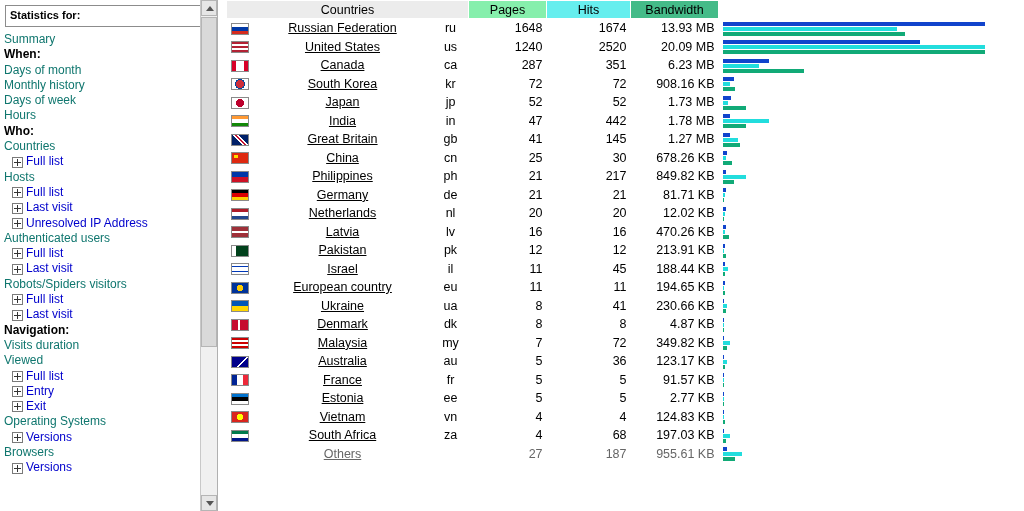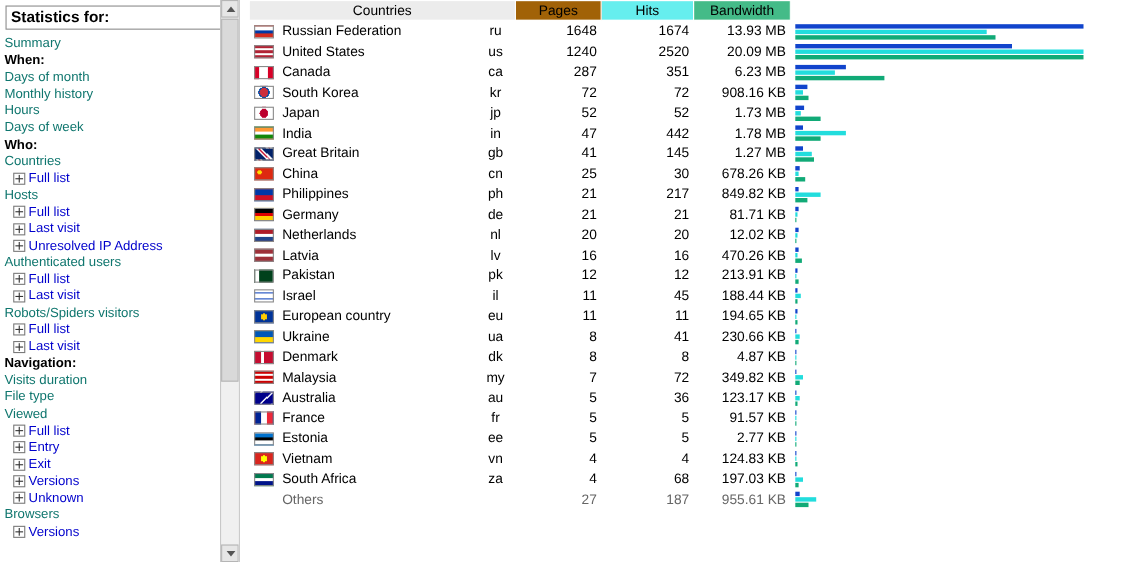--- a/index.html
+++ b/index.html
@@ -34,21 +34,21 @@
   }
   .stats-box {
     margin: 5px 5px 3px 5px;
     border: 1px solid #8c8c8c;
     background: #ffffff;
     padding: 2px 4px 3px 4px;
     box-sizing: border-box;
   }
   .stats-box .line1 {
     font-weight: bold;
-    font-size: 14px;
+    font-size: 11px;
     line-height: 15px;
     color: #000;
   }
   .stats-box .line2 {
     font-size: 12.5px;
     line-height: 15px;
     color: #000;
   }
   .nav {
     padding: 2px 0 0 2px;
@@ -155,35 +155,35 @@
   }
   table.ctable th {
     font-weight: normal;
     font-size: 12.5px;
     height: 17px;
     padding: 0;
     border: 1px solid #ffffff;
     color: #000000;
   }
   th.h-country { background: #ececec; border: 1px solid #cfcfcf; }
-  th.h-pages { background: #a16207; color: #ffffff; }
+  th.h-pages { background: #86efac; color: #ffffff; }
   th.h-hits { background: #66eeee; color: #000000; }
   th.h-bw { background: #44bb88; color: #000000; }
   th.h-blank { background: #ffffff; border: none; }
 
   table.ctable td {
     font-size: 12.5px;
     height: 18.5px;
     padding: 0 4px;
     white-space: nowrap;
     vertical-align: middle;
     border: none;
   }
   td.flag { width: 26px; text-align: center; padding: 0 2px 0 6px; }
-  td.cname { width: 180px; text-align: left; }
+  td.cname { width: 180px; text-align: center; text-decoration: underline; }
   td.code { width: 34px; text-align: center; color: #000; }
   td.num { width: 74px; text-align: right; padding-right: 10px; }
   td.bw { width: 86px; text-align: right; padding-right: 8px; }
   td.bars { padding-left: 4px; }
 
   tr.zebra-a td { background: #ffffff; }
   tr.zebra-b td { background: #ffffff; }
   tr.others td { color: #666666; }
 
   .flag-img {
@@ -217,44 +217,43 @@
 
   <div class="sidebar">
     <div class="stats-box">
       <div class="line1">Statistics for:</div>
     </div>
     <div class="nav" id="nav-list">
         <div class="nav-link">Summary</div>
         <div class="nav-section">When:</div>
         <div class="nav-link">Days of month</div>
         <div class="nav-link">Monthly history</div>
+        <div class="nav-link">Days of week</div>
         <div class="nav-link">Hours</div>
-        <div class="nav-link">Days of week</div>
         <div class="nav-section">Who:</div>
         <div class="nav-link">Countries</div>
         <div class="nav-sub"><span class="plusbox"></span><span class="lbl">Full list</span></div>
         <div class="nav-link">Hosts</div>
         <div class="nav-sub"><span class="plusbox"></span><span class="lbl">Full list</span></div>
         <div class="nav-sub"><span class="plusbox"></span><span class="lbl">Last visit</span></div>
         <div class="nav-sub"><span class="plusbox"></span><span class="lbl">Unresolved IP Address</span></div>
         <div class="nav-link">Authenticated users</div>
         <div class="nav-sub"><span class="plusbox"></span><span class="lbl">Full list</span></div>
         <div class="nav-sub"><span class="plusbox"></span><span class="lbl">Last visit</span></div>
         <div class="nav-link">Robots/Spiders visitors</div>
         <div class="nav-sub"><span class="plusbox"></span><span class="lbl">Full list</span></div>
         <div class="nav-sub"><span class="plusbox"></span><span class="lbl">Last visit</span></div>
         <div class="nav-section">Navigation:</div>
         <div class="nav-link">Visits duration</div>
-        <div class="nav-link">File type</div>
         <div class="nav-link">Viewed</div>
         <div class="nav-sub"><span class="plusbox"></span><span class="lbl">Full list</span></div>
         <div class="nav-sub"><span class="plusbox"></span><span class="lbl">Entry</span></div>
         <div class="nav-sub"><span class="plusbox"></span><span class="lbl">Exit</span></div>
+        <div class="nav-link">Operating Systems</div>
         <div class="nav-sub"><span class="plusbox"></span><span class="lbl">Versions</span></div>
-        <div class="nav-sub"><span class="plusbox"></span><span class="lbl">Unknown</span></div>
         <div class="nav-link">Browsers</div>
         <div class="nav-sub"><span class="plusbox"></span><span class="lbl">Versions</span></div>
       </div>
 
     <div class="sb-scroll">
       <div class="sb-arrow up">
           <span class="tri"></span>
         </div>
       <div class="sb-thumb"></div>
       <div class="sb-arrow down bottom">

